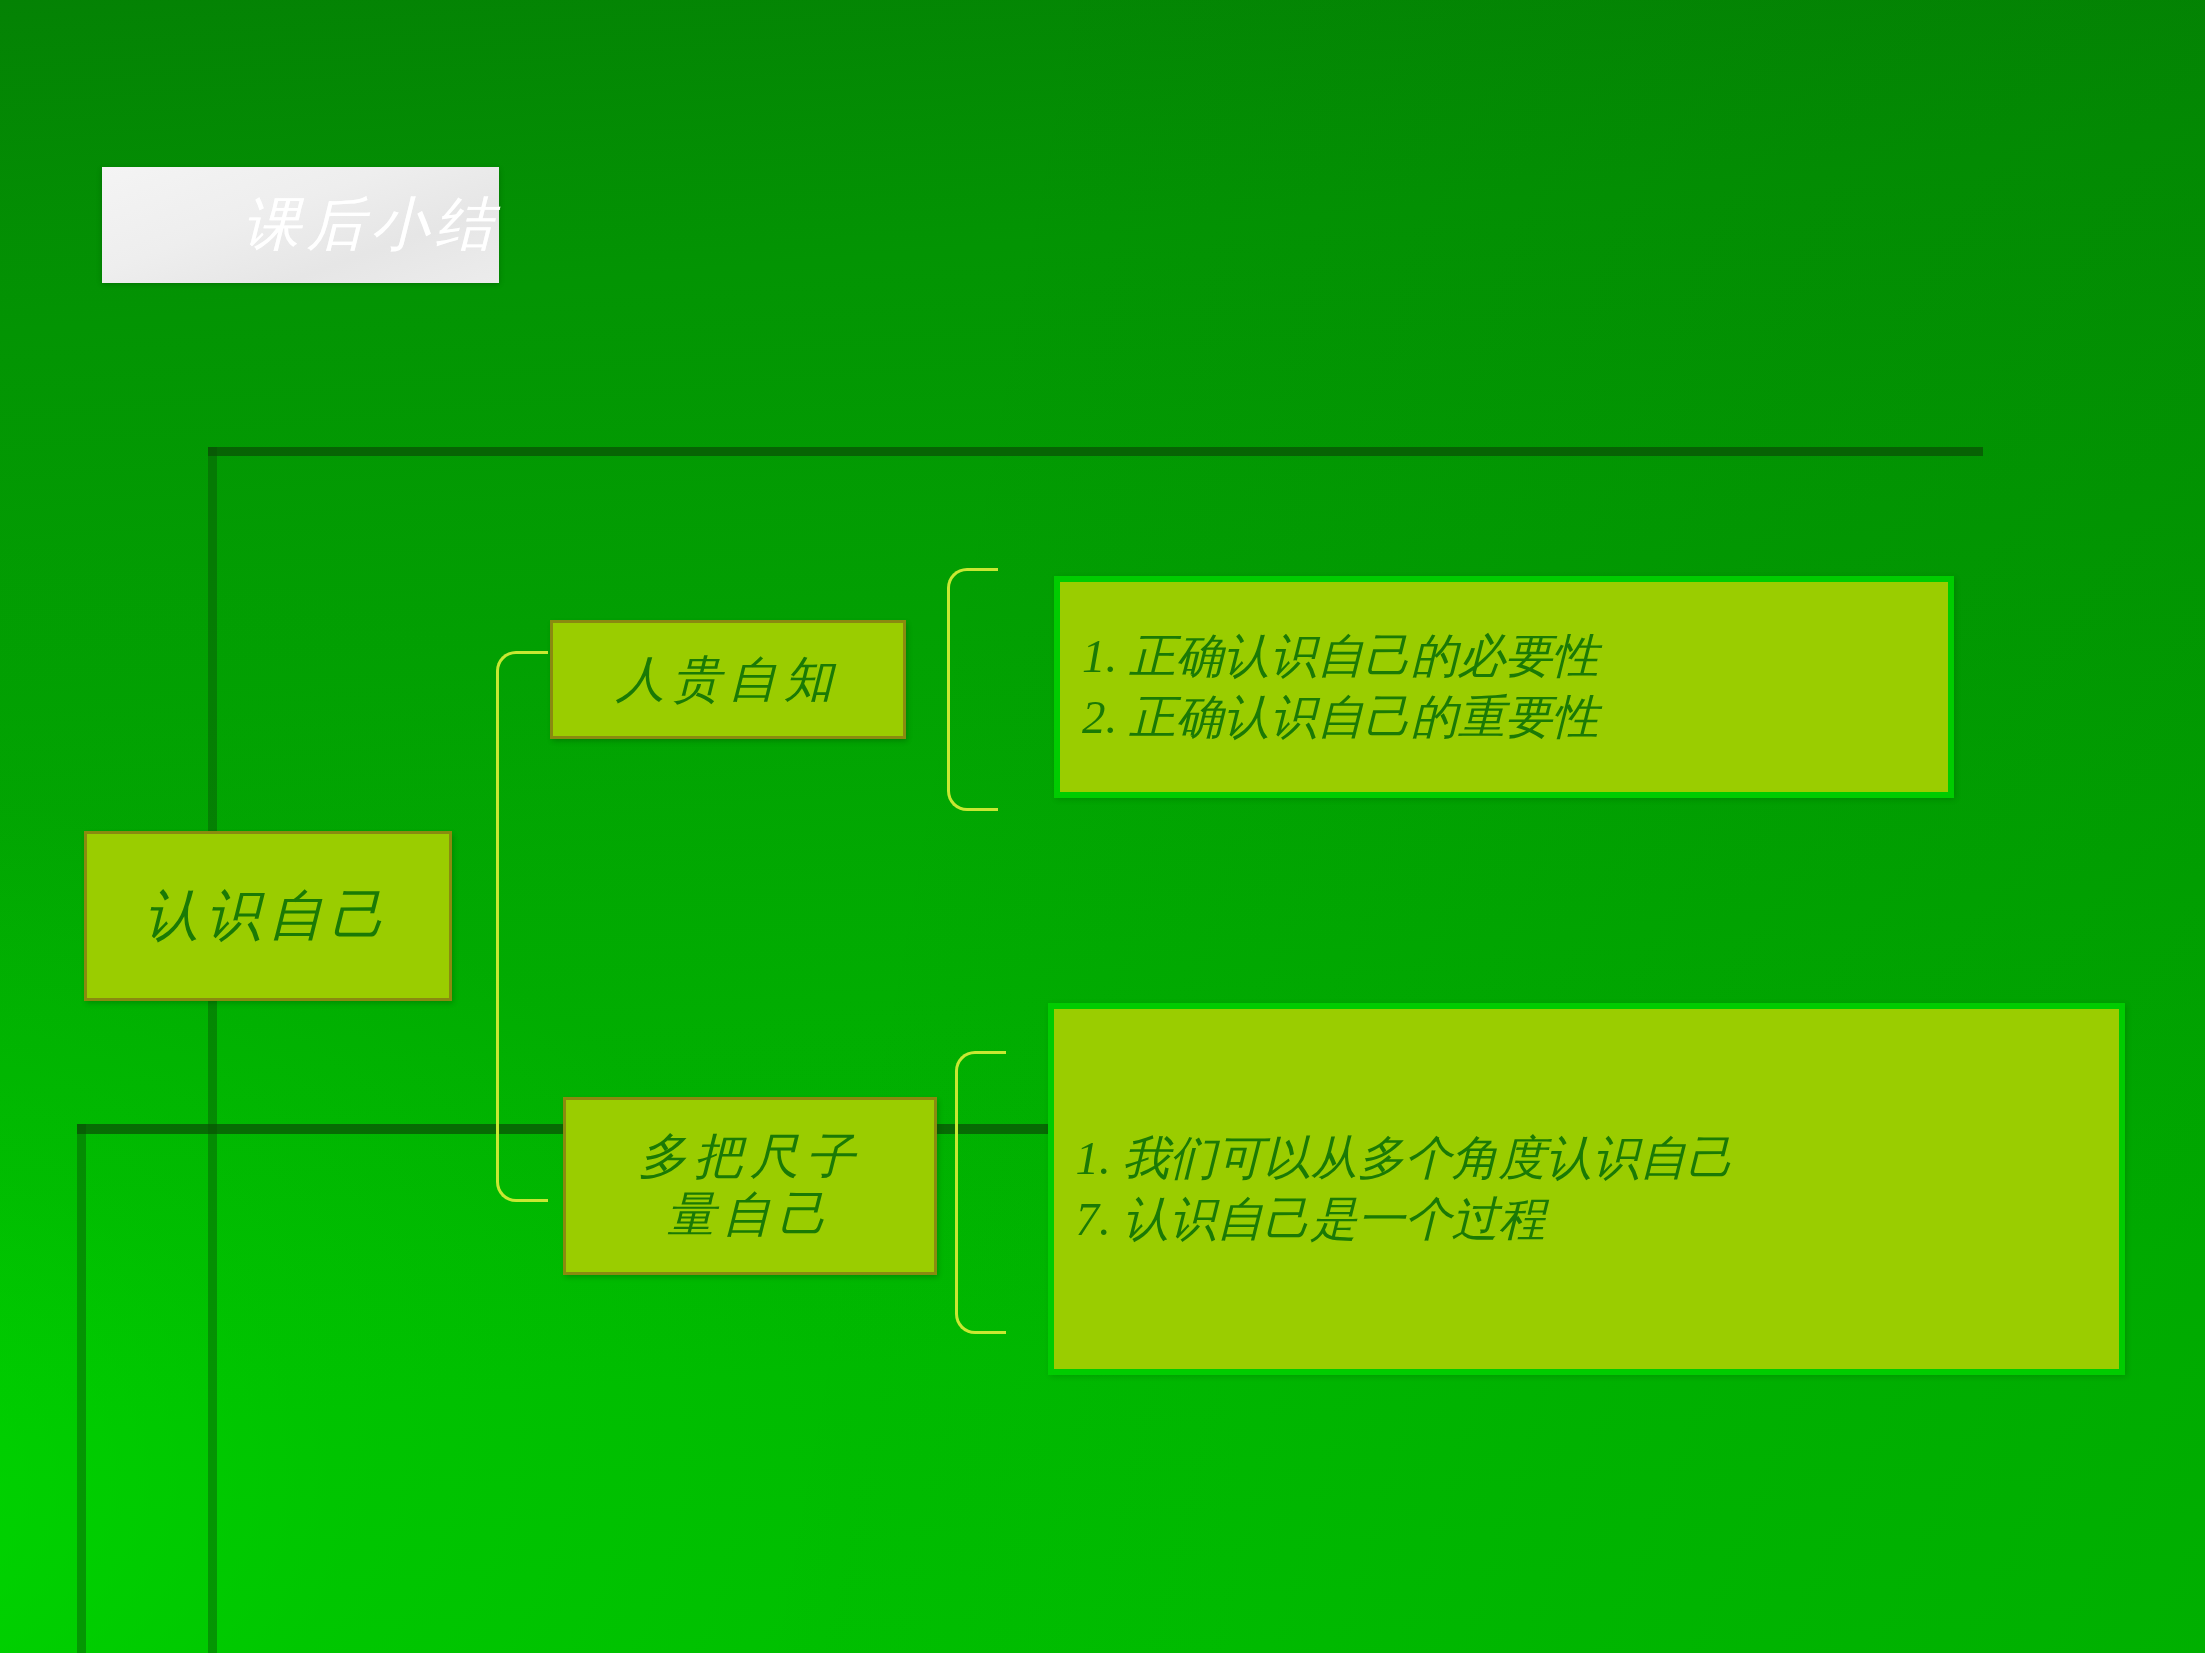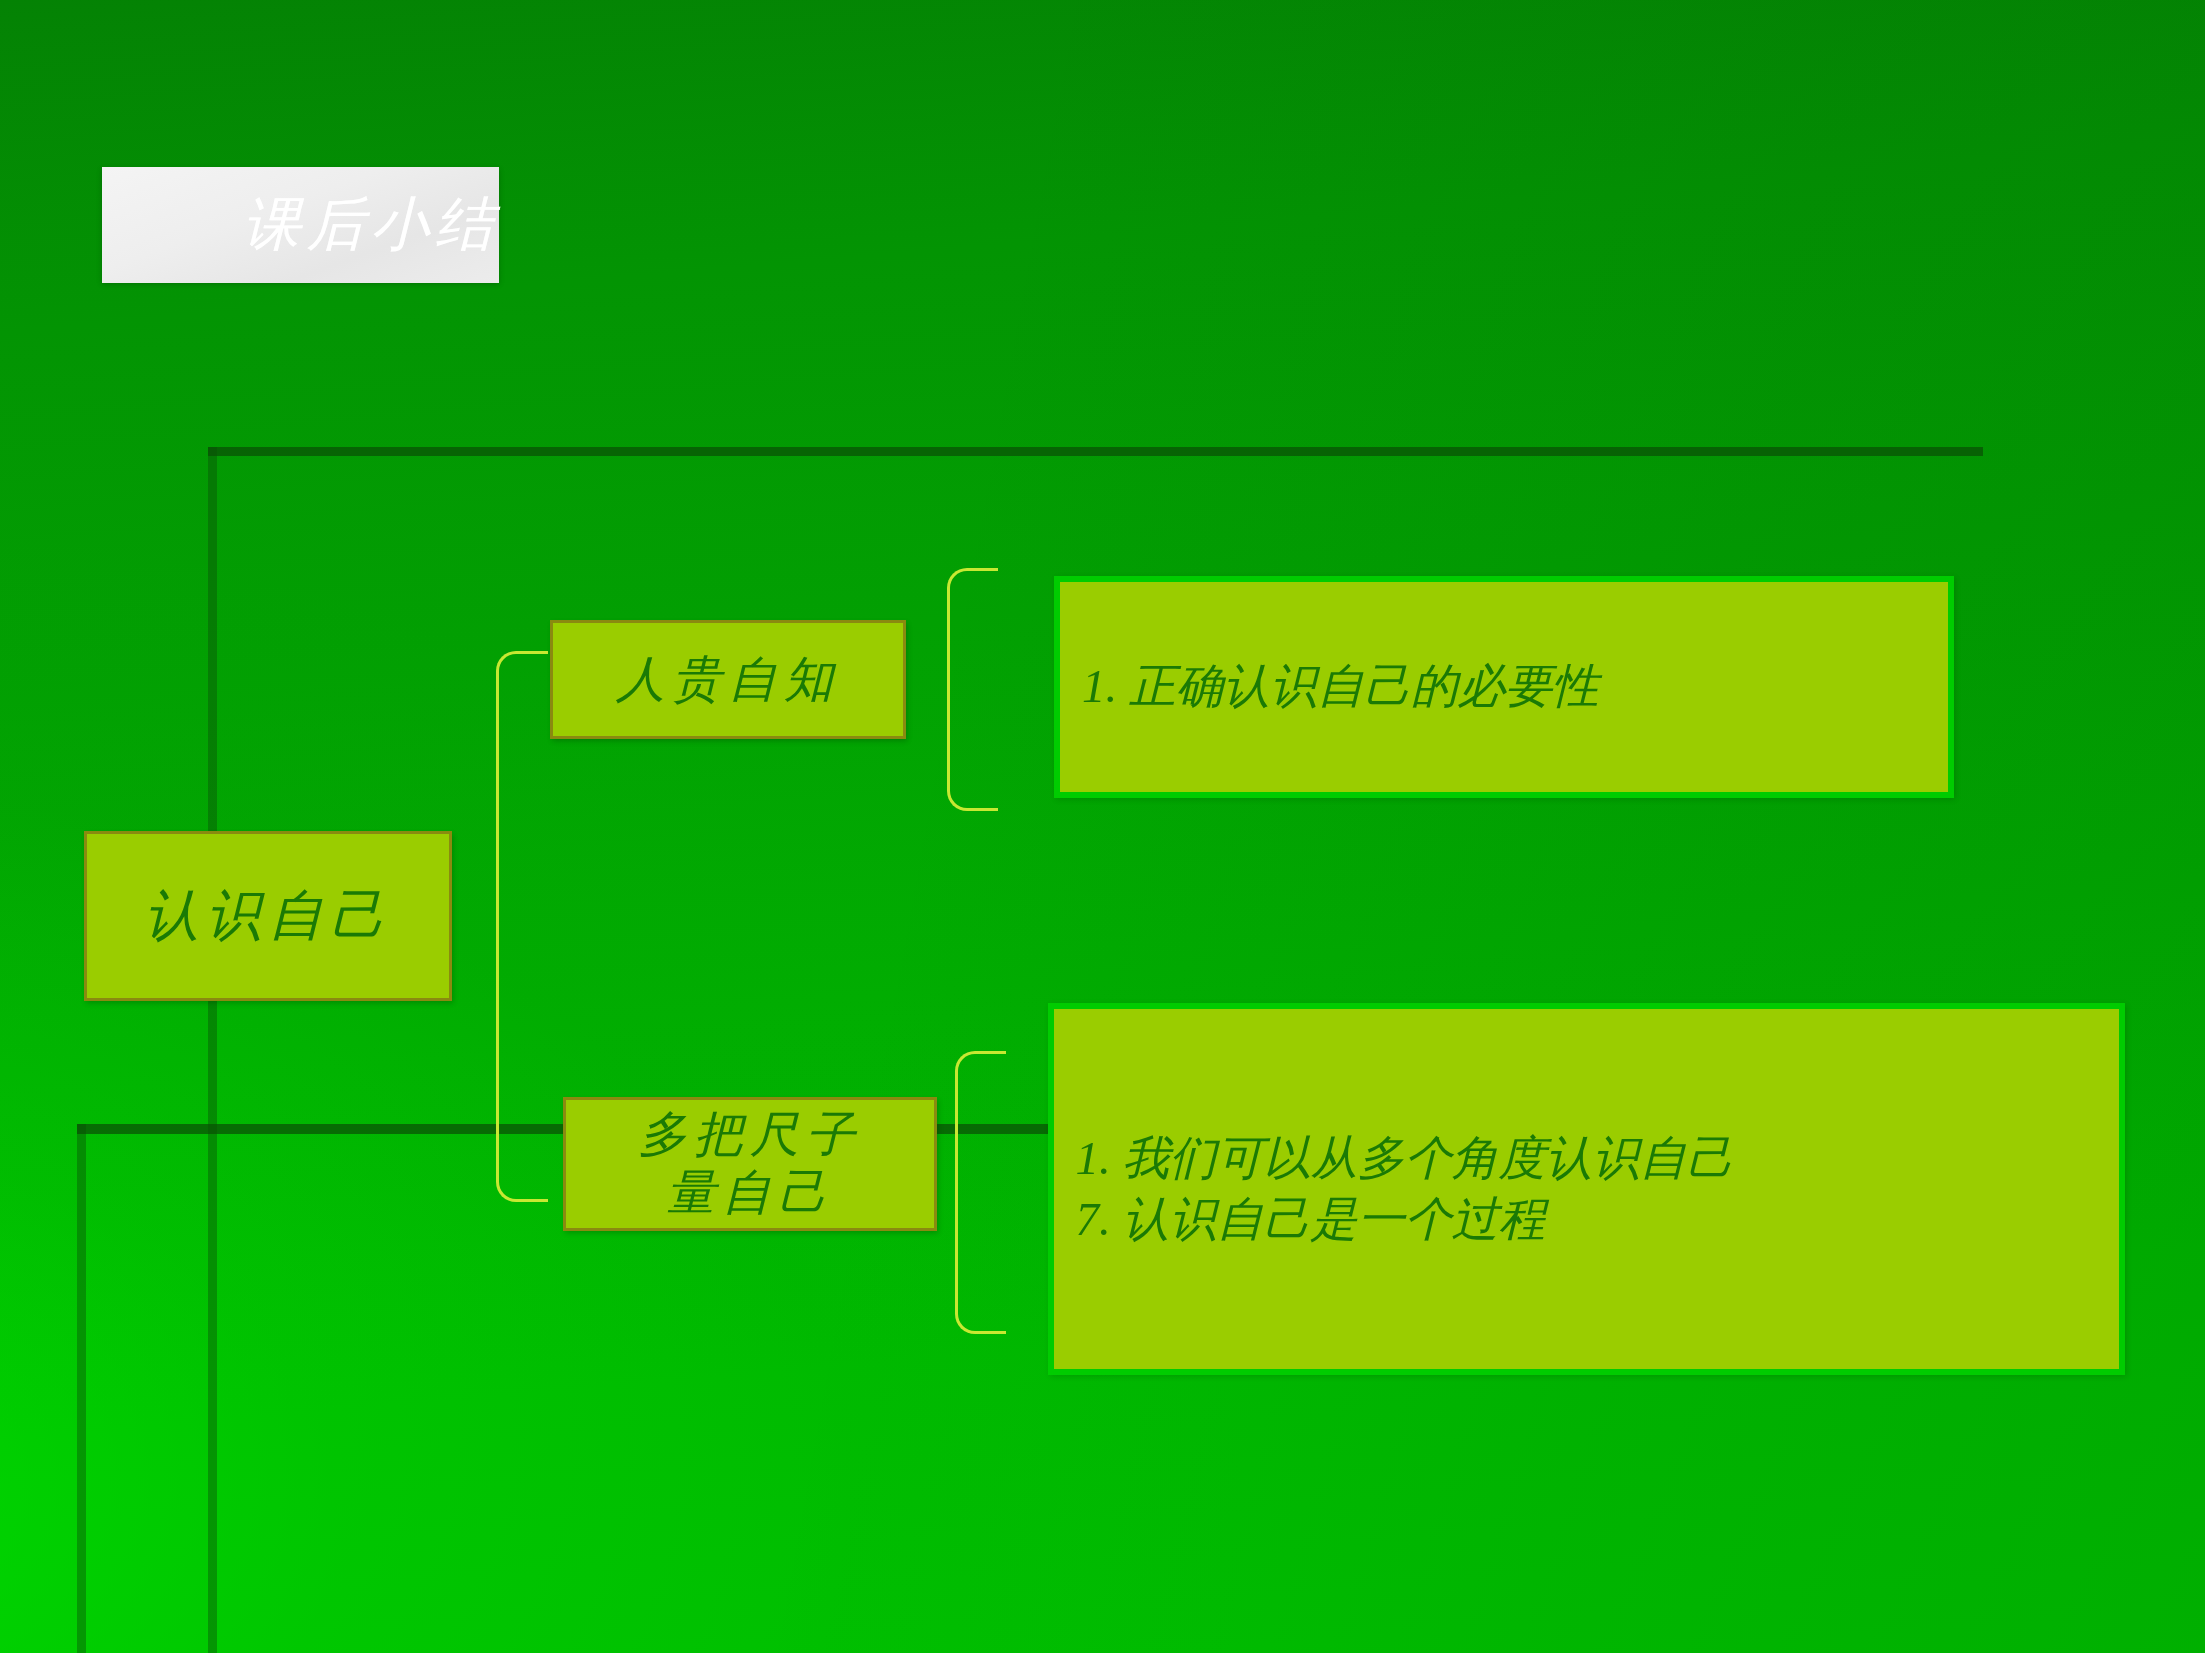--- a/index.html
+++ b/index.html
@@ -103,21 +103,21 @@
     top: 620px;
     width: 356px;
     height: 119px;
     font-size: 49px;
     letter-spacing: 6.9px;
   }
   #node-branch-2 {
     left: 563px;
     top: 1097px;
     width: 374px;
-    height: 134px;
+    height: 178px;
     font-size: 49px;
     letter-spacing: 6.9px;
   }
   #node-branch-2 .multi { display: block; }
 
   
   #panel-1 {
     left: 1054px;
     top: 576px;
     width: 900px;
@@ -211,20 +211,21 @@
   <div class="node olive" id="node-branch-2">
     <span>
       <span class="multi">多把尺子</span>
       <span class="multi">量自己</span>
     </span>
   </div>
 
   <div class="node brightborder" id="panel-1">
     <span class="panel-lines">
       <span class="line">1. 正确认识自己的必要性</span>
+      <span class="line">2. 正确认识自己的重要性</span>
     </span>
   </div>
 
   <div class="node brightborder" id="panel-2">
     <span class="panel-lines">
       <span class="line">1. 我们可以从多个角度认识自己</span>
       <span class="line">7. 认识自己是一个过程</span>
     </span>
   </div>
 

